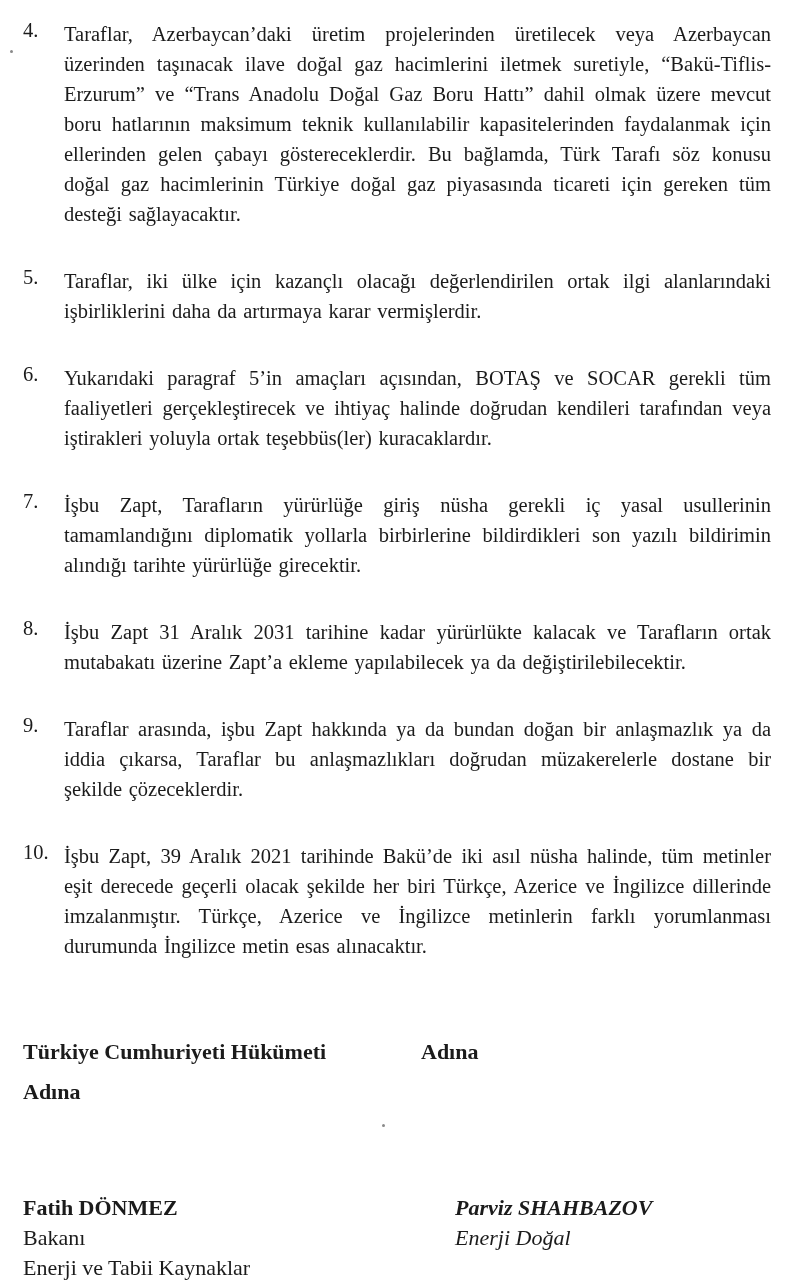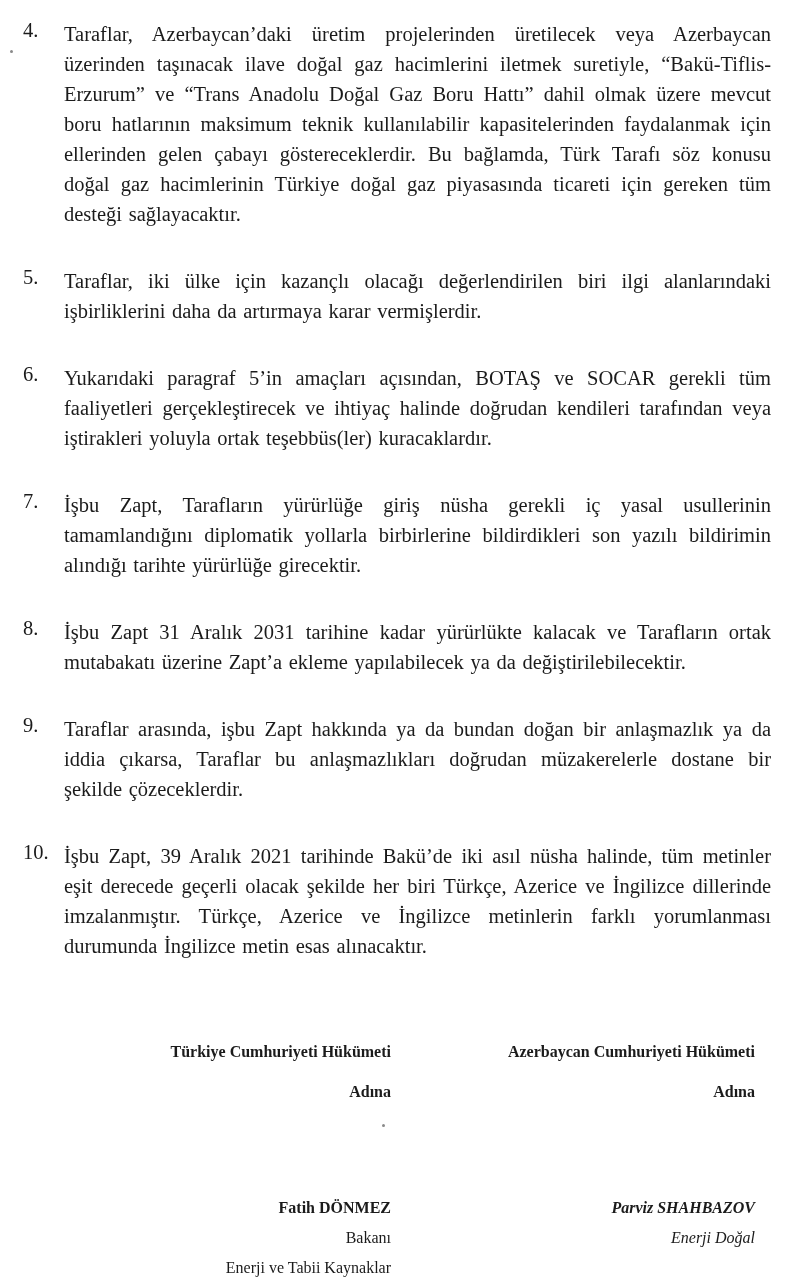--- a/index.html
+++ b/index.html
@@ -44,22 +44,22 @@
     word-spacing: 1.5px;
   }
   .sig-section {
     margin-top: 72px;
   }
   .sig-row {
     display: flex;
     flex-direction: row;
   }
   .sig-col {
-    text-align: right;
-    font-size: 16px;
+    text-align: left;
+    font-size: 22px;
     line-height: 30px;
   }
   .sig-col.left  { margin-left: 0px;  width: 368px; }
   .sig-col.right { margin-left: 30px; width: 334px; }
   .sig-col.right .shifted { margin-left: 34px; font-style: italic; }
   .bold { font-weight: bold; }
   .sig-gov { margin-bottom: 10px; }
   .sig-names-row { margin-top: 86px; }
   .speck {
     position: absolute;
@@ -74,21 +74,21 @@
 
 <div class="page">
 
   <ol class="items">
     <li class="item">
       <span class="num">4.</span>
       <p class="txt">Taraflar, Azerbaycan’daki üretim projelerinden üretilecek veya Azerbaycan üzerinden taşınacak ilave doğal gaz hacimlerini iletmek suretiyle, “Bakü-Tiflis-Erzurum” ve “Trans Anadolu Doğal Gaz Boru Hattı” dahil olmak üzere mevcut boru hatlarının maksimum teknik kullanılabilir kapasitelerinden faydalanmak için ellerinden gelen çabayı göstereceklerdir. Bu bağlamda, Türk Tarafı söz konusu doğal gaz hacimlerinin Türkiye doğal gaz piyasasında ticareti için gereken tüm desteği sağlayacaktır.</p>
     </li>
     <li class="item">
       <span class="num">5.</span>
-      <p class="txt">Taraflar, iki ülke için kazançlı olacağı değerlendirilen biri ilgi alanlarındaki işbirliklerini daha da artırmaya karar vermişlerdir.</p>
+      <p class="txt">Taraflar, iki ülke için kazançlı olacağı değerlendirilen ortak ilgi alanlarındaki işbirliklerini daha da artırmaya karar vermişlerdir.</p>
     </li>
     <li class="item">
       <span class="num">6.</span>
       <p class="txt">Yukarıdaki paragraf 5’in amaçları açısından, BOTAŞ ve SOCAR gerekli tüm faaliyetleri gerçekleştirecek ve ihtiyaç halinde doğrudan kendileri tarafından veya iştirakleri yoluyla ortak teşebbüs(ler) kuracaklardır.</p>
     </li>
     <li class="item">
       <span class="num">7.</span>
       <p class="txt">İşbu Zapt, Tarafların yürürlüğe giriş nüsha gerekli iç yasal usullerinin tamamlandığını diplomatik yollarla birbirlerine bildirdikleri son yazılı bildirimin alındığı tarihte yürürlüğe girecektir.</p>
     </li>
     <li class="item">
@@ -106,21 +106,20 @@
   </ol>
 
   <div class="sig-section">
 
     <div class="sig-row">
       <div class="sig-col left">
         <div class="sig-gov bold">Türkiye Cumhuriyeti Hükümeti</div>
         <div class="bold">Adına</div>
       </div>
       <div class="sig-col right">
-        <div class="sig-gov bold">Azerbaycan Cumhuriyeti Hükümeti</div>
         <div class="bold">Adına</div>
       </div>
     </div>
 
     <div class="sig-row sig-names-row">
       <div class="sig-col left">
         <div class="bold">Fatih DÖNMEZ</div>
         <div>Bakanı</div>
         <div>Enerji ve Tabii Kaynaklar</div>
       </div>

